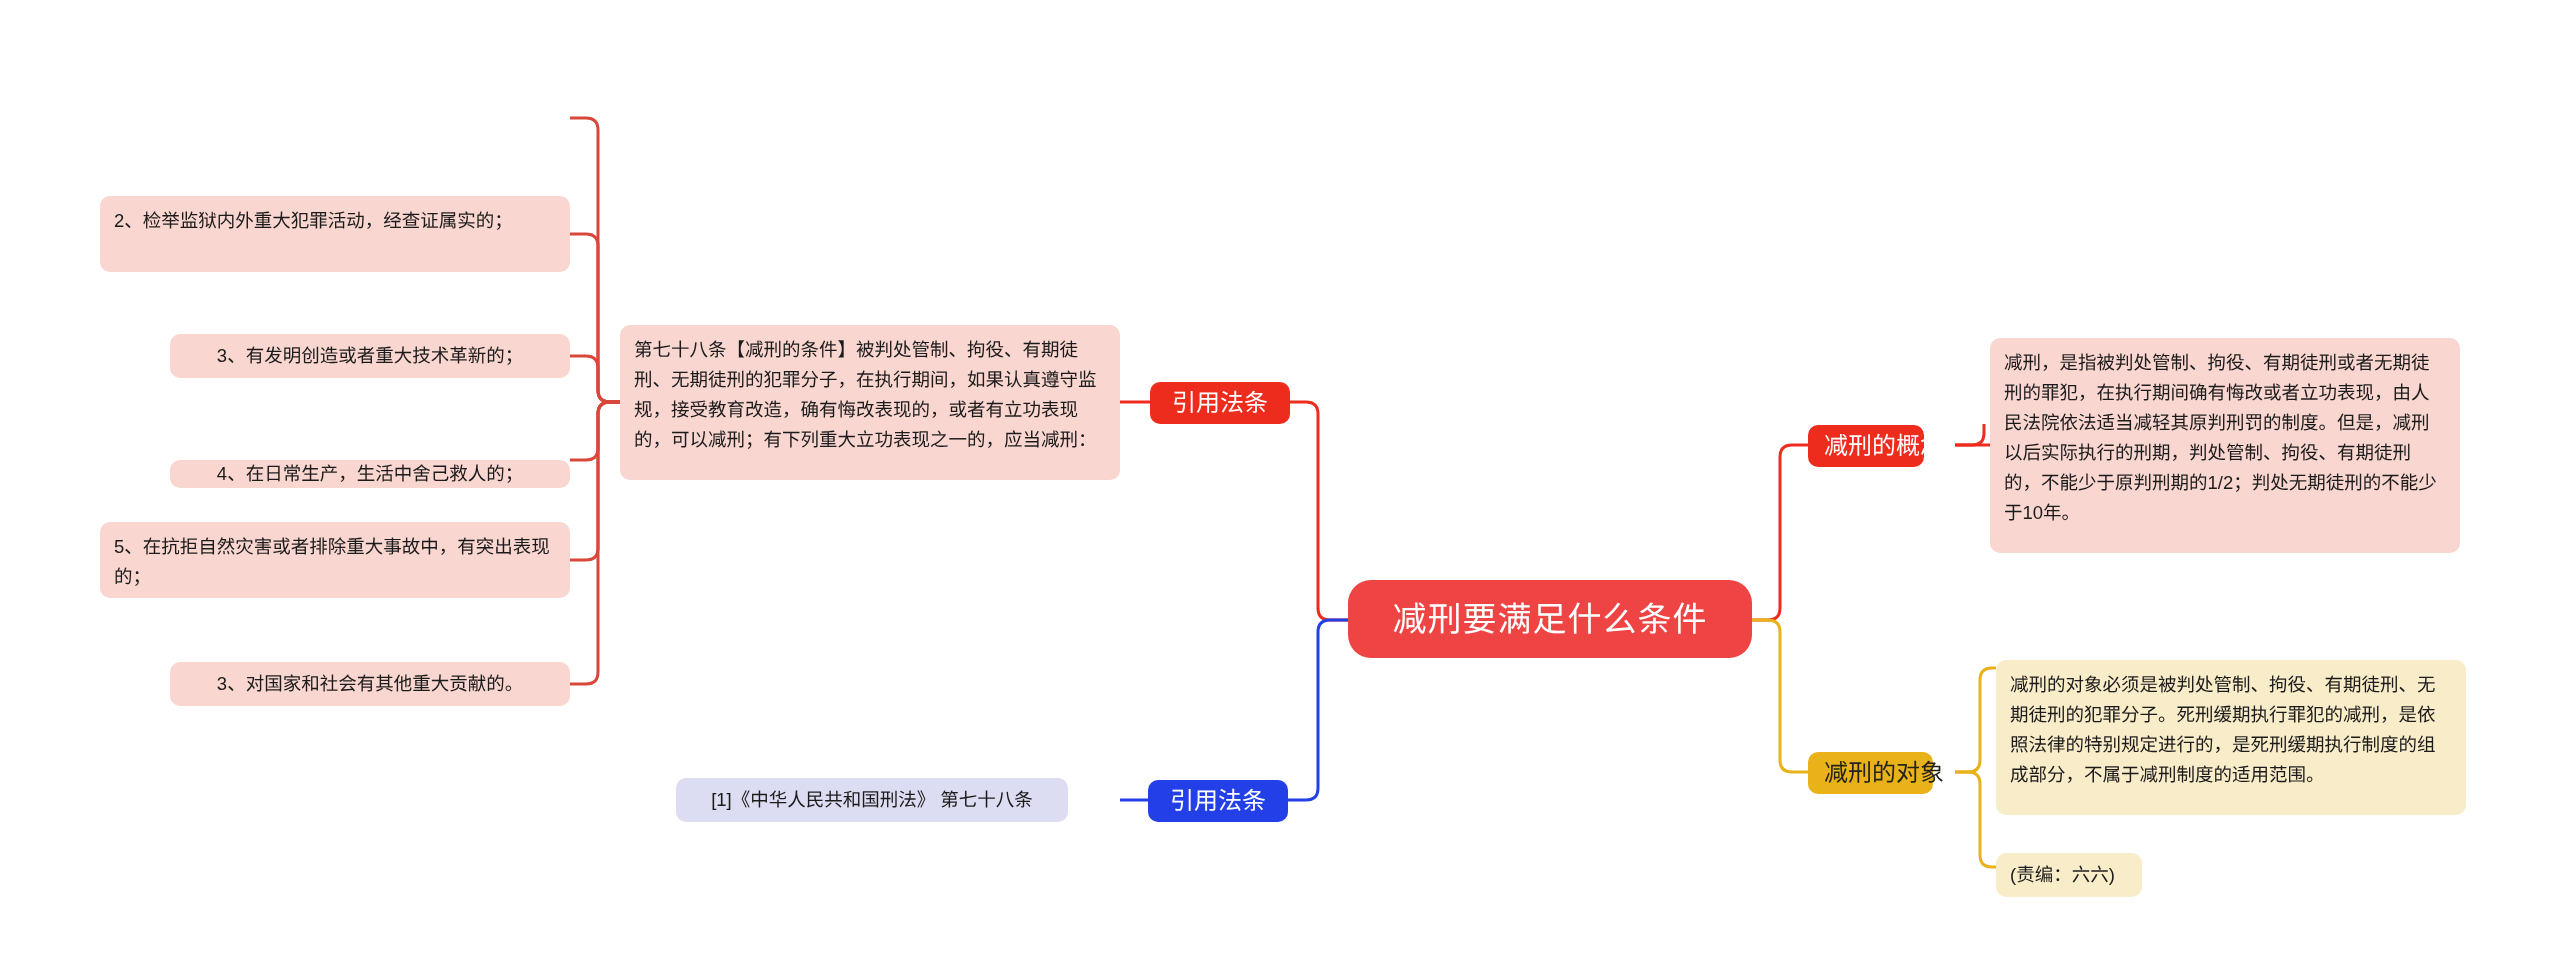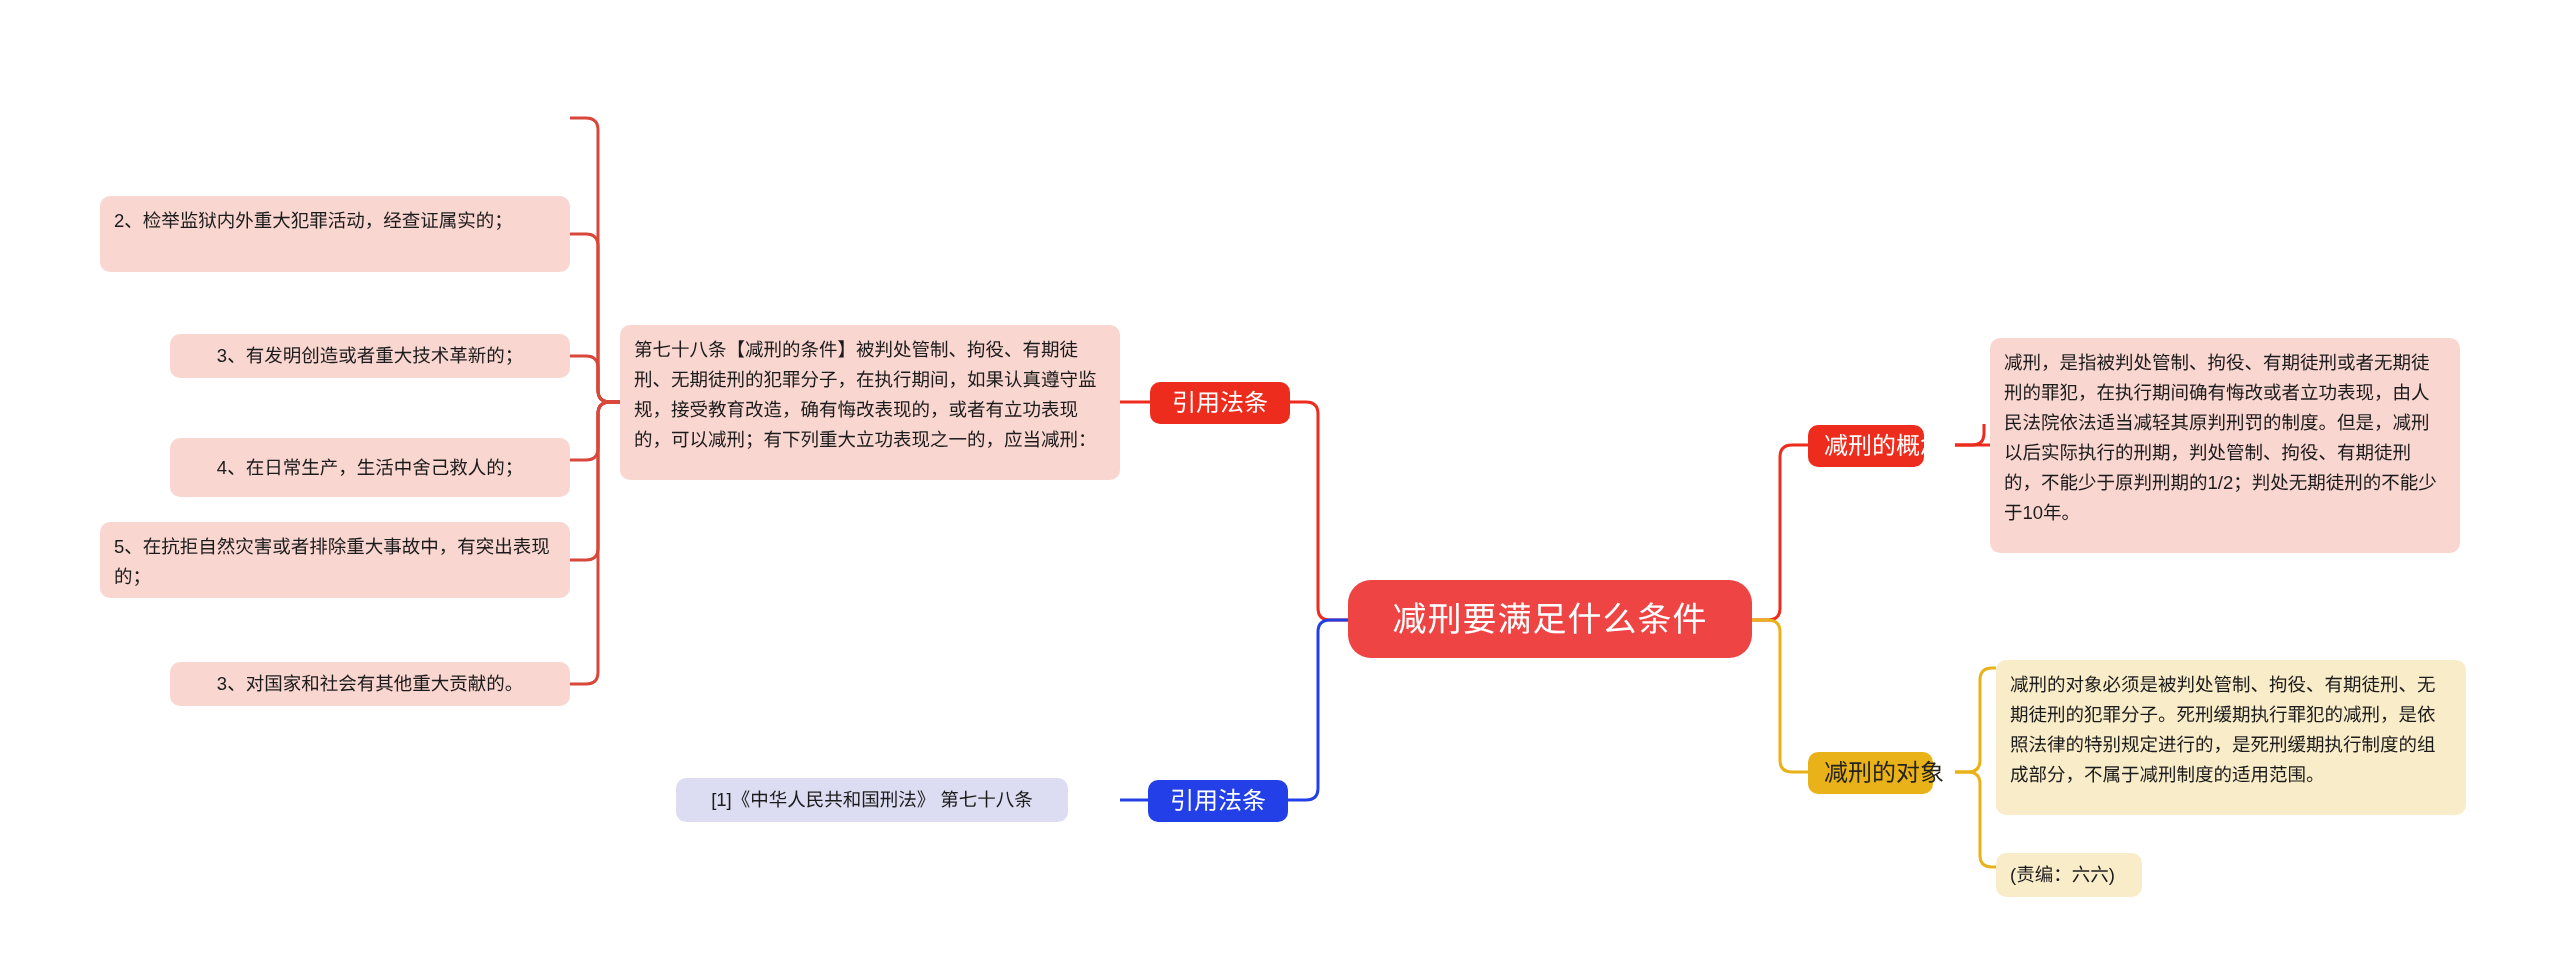--- a/index.html
+++ b/index.html
@@ -142,21 +142,21 @@
 
 
   <div class="node leaf leaf-pink leaf-left" style="left:100px; top:196px; width:470px; height:76px; align-items:flex-start;">
     <span class="txt">2、检举监狱内外重大犯罪活动，经查证属实的；</span>
   </div>
 
   <div class="node leaf leaf-pink leaf-center" style="left:170px; top:334px; width:400px; height:44px;">
     <span class="txt">3、有发明创造或者重大技术革新的；</span>
   </div>
 
-  <div class="node leaf leaf-pink leaf-center" style="left:170px; top:438px; width:400px; height:59px;">
+  <div class="node leaf leaf-pink leaf-center" style="left:170px; top:460px; width:400px; height:28px;">
     <span class="txt">4、在日常生产，生活中舍己救人的；</span>
   </div>
 
   <div class="node leaf leaf-pink leaf-left" style="left:100px; top:522px; width:470px; height:76px; align-items:flex-start;">
     <span class="txt">5、在抗拒自然灾害或者排除重大事故中，有突出表现的；</span>
   </div>
 
   <div class="node leaf leaf-pink leaf-center" style="left:170px; top:662px; width:400px; height:44px;">
     <span class="txt">3、对国家和社会有其他重大贡献的。</span>
   </div>

